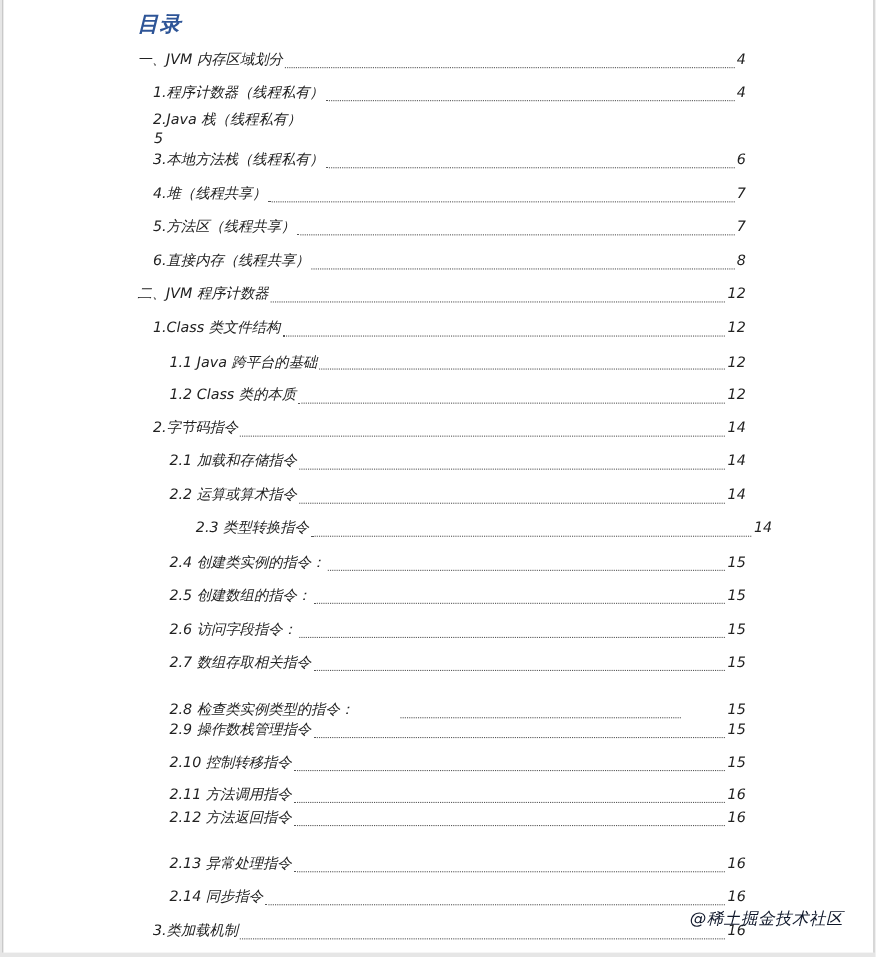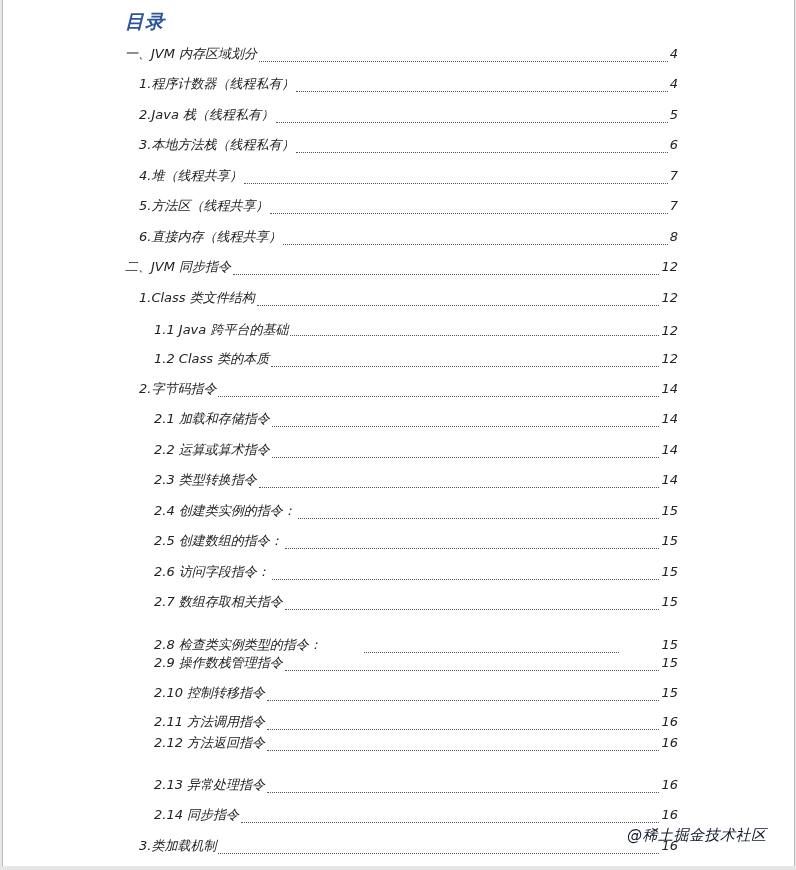--- a/index.html
+++ b/index.html
@@ -49,21 +49,21 @@
       <div class="toc-entry lvl0" style="top: 0px;">
         <span class="lbl">一、JVM 内存区域划分</span>
         <span class="dots"></span>
         <span class="pg">4</span>
       </div>
       <div class="toc-entry lvl1" style="top: 30.45px;">
         <span class="lbl">1.程序计数器（线程私有）</span>
         <span class="dots"></span>
         <span class="pg">4</span>
       </div>
-      <div class="toc-entry lvl1" style="top: 60.9px;">
+      <div class="toc-entry lvl1" style="top: 60.9px; flex-direction: column;">
         <span class="lbl">2.Java 栈（线程私有）</span>
         <span class="dots"></span>
         <span class="pg">5</span>
       </div>
       <div class="toc-entry lvl1" style="top: 91.35px;">
         <span class="lbl">3.本地方法栈（线程私有）</span>
         <span class="dots"></span>
         <span class="pg">6</span>
       </div>
       <div class="toc-entry lvl1" style="top: 121.8px;">
@@ -75,21 +75,21 @@
         <span class="lbl">5.方法区（线程共享）</span>
         <span class="dots"></span>
         <span class="pg">7</span>
       </div>
       <div class="toc-entry lvl1" style="top: 182.7px;">
         <span class="lbl">6.直接内存（线程共享）</span>
         <span class="dots"></span>
         <span class="pg">8</span>
       </div>
       <div class="toc-entry lvl0" style="top: 213.15px;">
-        <span class="lbl">二、JVM 同步指令</span>
+        <span class="lbl">二、JVM 程序计数器</span>
         <span class="dots"></span>
         <span class="pg">12</span>
       </div>
       <div class="toc-entry lvl1" style="top: 243.6px;">
         <span class="lbl">1.Class 类文件结构</span>
         <span class="dots"></span>
         <span class="pg">12</span>
       </div>
       <div class="toc-entry lvl2" style="top: 274.05px; align-items: center;">
         <span class="lbl">1.1 Java 跨平台的基础</span>
@@ -109,21 +109,21 @@
       <div class="toc-entry lvl2" style="top: 365.4px;">
         <span class="lbl">2.1 加载和存储指令</span>
         <span class="dots"></span>
         <span class="pg">14</span>
       </div>
       <div class="toc-entry lvl2" style="top: 395.85px;">
         <span class="lbl">2.2 运算或算术指令</span>
         <span class="dots"></span>
         <span class="pg">14</span>
       </div>
-      <div class="toc-entry lvl2" style="top: 426.3px;">
+      <div class="toc-entry lvl2" style="top: 426.3px; margin-left: 24px;">
         <span class="lbl">2.3 类型转换指令</span>
         <span class="dots"></span>
         <span class="pg">14</span>
       </div>
       <div class="toc-entry lvl2" style="top: 456.75px;">
         <span class="lbl">2.4 创建类实例的指令：</span>
         <span class="dots"></span>
         <span class="pg">15</span>
       </div>
       <div class="toc-entry lvl2" style="top: 487.2px;">

